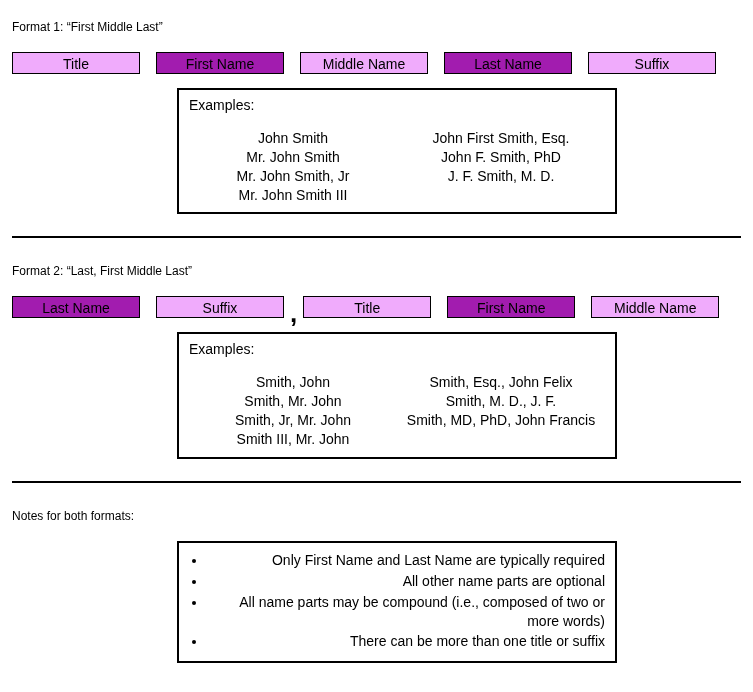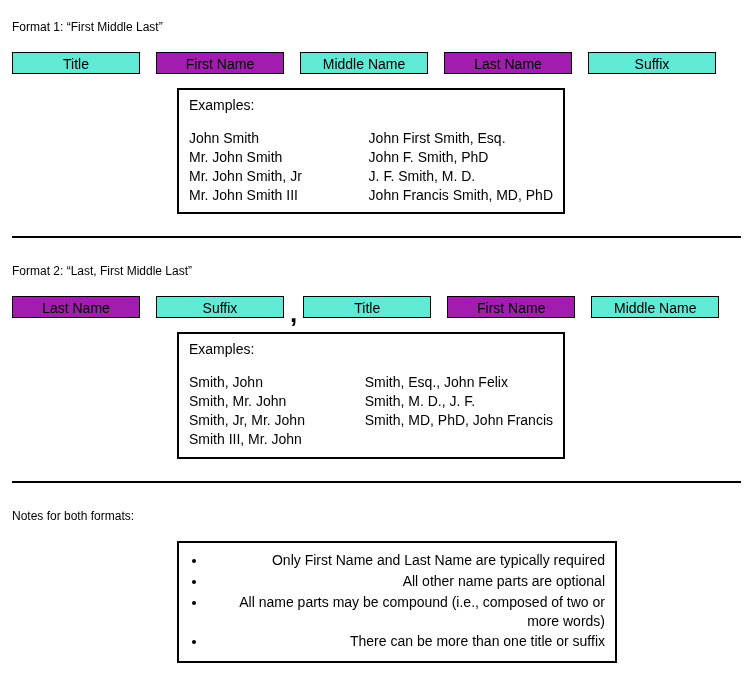--- a/index.html
+++ b/index.html
@@ -22,50 +22,51 @@
     gap: 16px;
     margin-bottom: 14px;
   }
   .field-box {
     border: 1.5px solid #000;
     width: 128px;
     height: 22px;
     line-height: 22px;
     text-align: center;
     font-size: 14px;
-    background: #5eead4;
+    background: #f0abfc;
     box-sizing: border-box;
   }
   .field-box.hl {
     background: #a21caf;
   }
   .comma-sep {
     font-size: 26px;
     font-weight: bold;
     line-height: 18px;
     margin: 0 -10px -4px -10px;
     align-self: flex-end;
   }
   .examples-box, .notes-box {
     border: 2px solid #000;
     margin-left: 165px;
-    width: 388px;
+    width: 440px;
     padding: 6px 10px 8px 10px;
     box-sizing: border-box;
     font-size: 14px;
     line-height: 1.35;
   }
   .examples-box .ex-title {
     margin-bottom: 14px;
   }
   .ex-cols {
     display: flex;
   }
   .ex-col {
     flex: 1;
+    text-align: center;
   }
   .ex-col div { white-space: nowrap; }
   .hr {
     border: none;
     border-top: 2.5px solid #000;
     margin: 22px 0 26px 0;
   }
   .notes-box {
     width: 440px;
   }
@@ -97,21 +98,20 @@
     <div class="ex-col">
       <div>John Smith</div>
       <div>Mr. John Smith</div>
       <div>Mr. John Smith, Jr</div>
       <div>Mr. John Smith III</div>
     </div>
     <div class="ex-col">
       <div>John First Smith, Esq.</div>
       <div>John F. Smith, PhD</div>
       <div>J. F. Smith, M. D.</div>
-      <div>John Francis Smith, MD, PhD</div>
     </div>
   </div>
 </div>
 
 <hr class="hr">
 
 <div class="section-heading">Format 2: “Last, First Middle Last”</div>
 
 <div class="field-row">
   <div class="field-box hl">Last Name</div>

